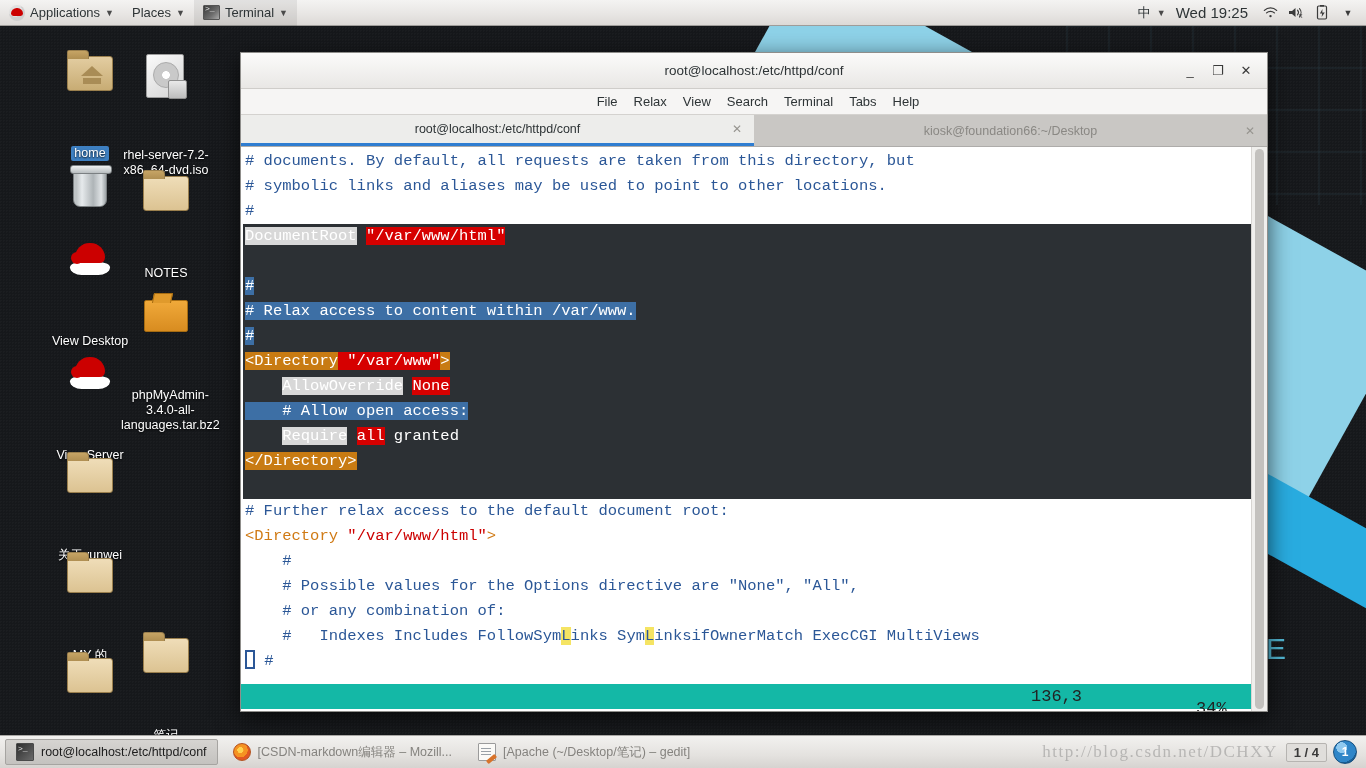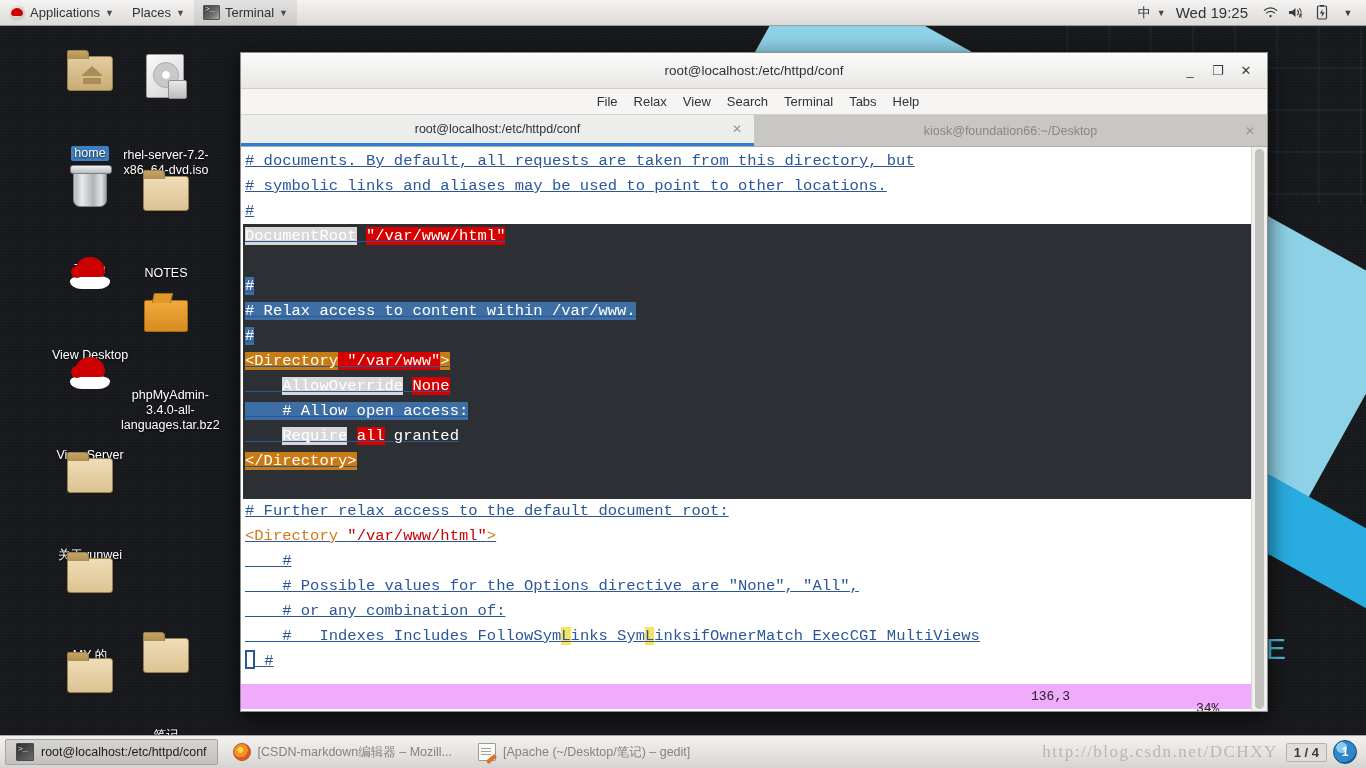--- a/index.html
+++ b/index.html
@@ -304,21 +304,20 @@
   #term-text {
     flex: 1;
     font-family: "Liberation Mono", "DejaVu Sans Mono", monospace;
     font-size: 15.5px;
     line-height: 25px;
     color: #2b5797;
     padding: 2px 0 4px 2px;
     position: relative;
     white-space: pre;
     overflow: hidden;
-    text-decoration: underline;
   }
   .trow { height: 25px; padding-left: 2px; }
   .trow.dk { background: #2c3034; }
   .seg { padding: 0; }
   .bg-dark { background: #2c3034; }
   .bg-blue { background: #3d6fa5; color: #ffffff; }
   .bg-red  { background: #d60000; color: #ffffff; }
   .bg-grey { background: #d8d8d8; color: #ffffff; }
   .bg-orange { background: #c87b13; color: #ffffff; }
   .bg-yellow { background: #f5e463; color: #2b5797; }
@@ -331,22 +330,22 @@
     width: 10px; height: 19px;
     border: 2px solid #2b5797;
     vertical-align: -4px;
     background: transparent;
   }
   #status-line {
     position: absolute;
     left: 0; right: 0; bottom: 2px;
     height: 25px; line-height: 25px;
     font-family: "Liberation Mono","DejaVu Sans Mono", monospace;
-    font-size: 13px; color: #222;
-    background: #f0abfc;
+    font-size: 17px; color: #222;
+    background: #14b8a6;
   }
   #status-pos { position: absolute; left: 790px; }
   #status-pct { position: absolute; left: 955px; margin-top: 12px; }
 
   #term-scroll {
     width: 16px;
     background: #f0efed;
     border-left: 1px solid #d7d5d2;
     position: relative;
   }
@@ -465,21 +464,21 @@
     <span class="lbl">Trash</span>
   </div>
 
   <div class="dicon" style="left:118px; top:166px;">
     <span class="glyph">
         <span class="folder"></span>
       </span>
     <span class="lbl">NOTES</span>
   </div>
 
-  <div class="dicon" style="left:42px; top:248px;text-decoration:underline;">
+  <div class="dicon" style="left:42px; top:234px;text-decoration:underline;">
     <span class="glyph">
         <span class="redhat">
           <span class="brim"></span>
           <span class="crown"></span>
         </span>
       </span>
     <span class="lbl">View Desktop</span>
   </div>
 
   <div class="dicon" style="left:118px; top:288px;">

